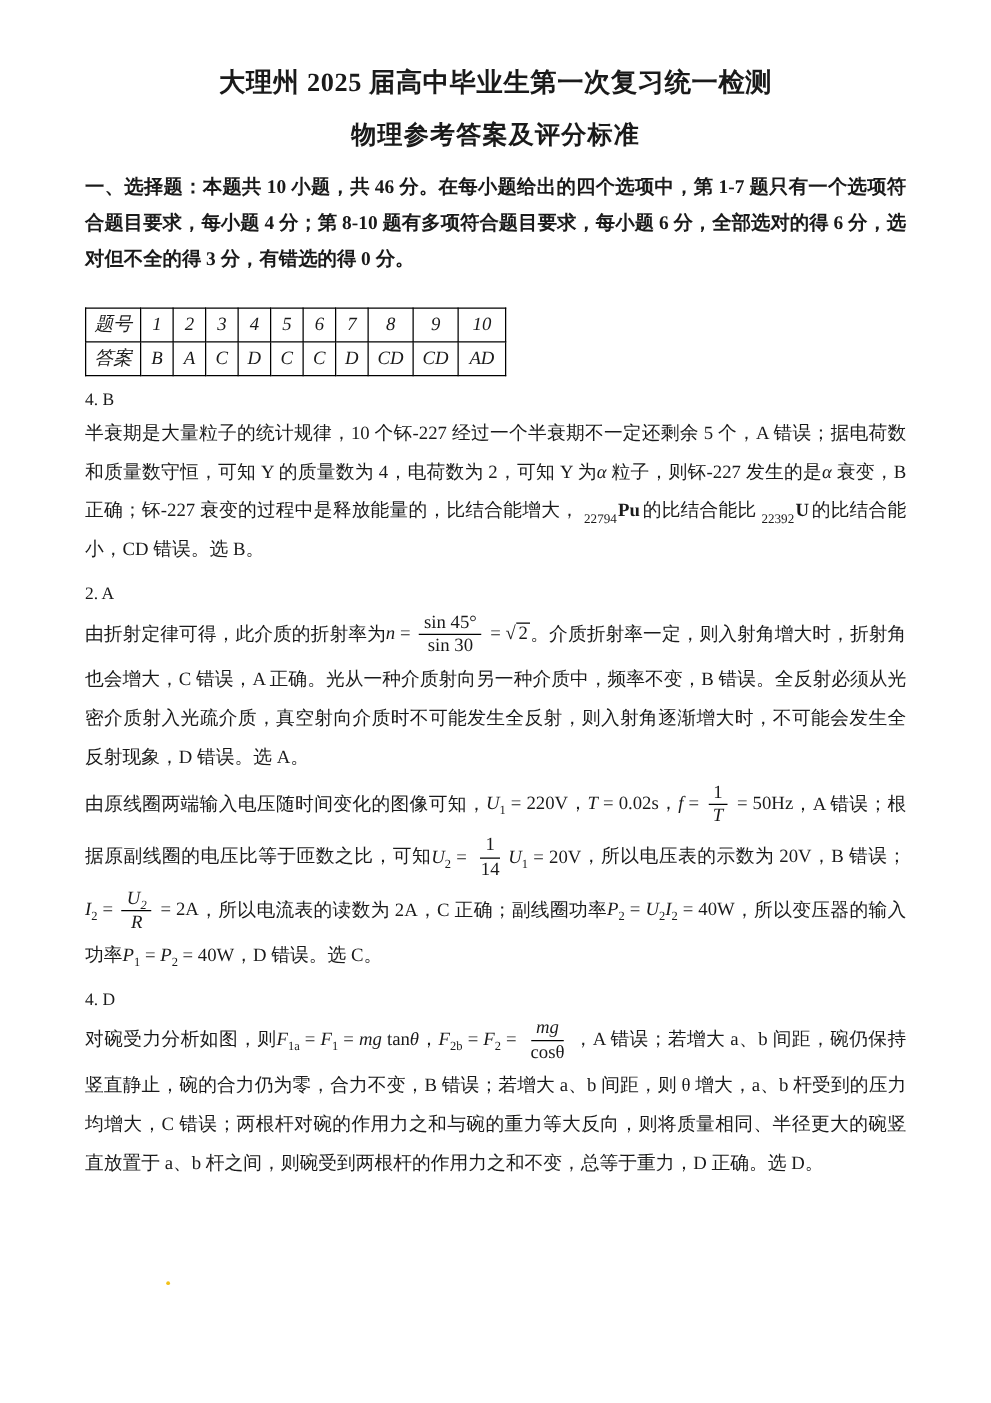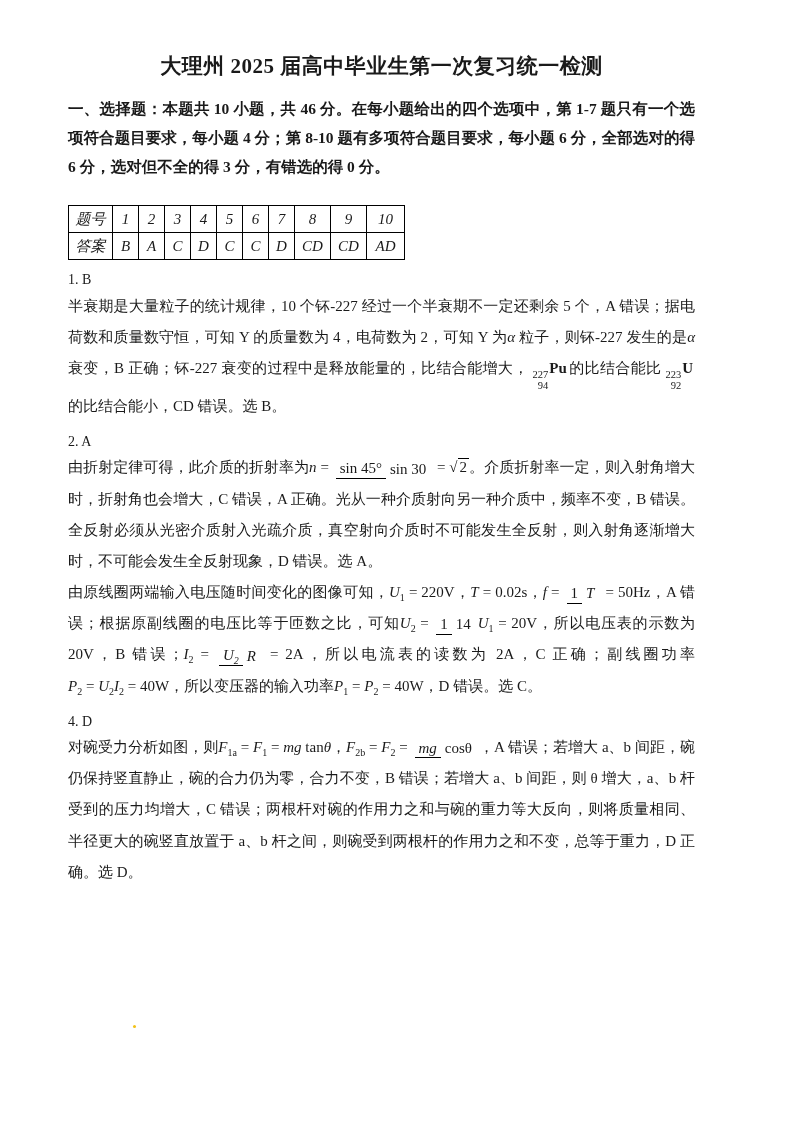--- a/index.html
+++ b/index.html
@@ -3,21 +3,21 @@
 <meta charset="utf-8">
 <style>
   html, body { margin:0; padding:0; background:#ffffff; }
   .page {
     position: relative;
     width: 793px;
     height: 1122px;
     margin: 0 auto;
     background: #ffffff;
     box-sizing: border-box;
-    padding: 52px 98px 0 68px;
+    padding: 52px 68px 0 68px;
     font-family: "Liberation Serif", "DejaVu Serif", serif;
     color: #1a1a1a;
     overflow: hidden;
     border-radius: 27px;
   }
   .doc-title {
     margin: 0 0 14px 0;
     text-align: center;
     font-size: 21px;
     font-weight: bold;
@@ -59,36 +59,36 @@
     margin: 0;
     font-size: 15px;
     line-height: 2.08;
     text-align: justify;
   }
   .v { font-style: italic; font-family: "Liberation Serif", "DejaVu Serif", serif; }
   sub { font-size: 10px; line-height: 0; }
   .math { white-space: nowrap; }
   .frac {
     display: inline-flex;
-    flex-direction: row;
+    flex-direction: column;
     align-items: center;
     vertical-align: middle;
     margin: 0 3px;
     line-height: 1.25;
     text-align: center;
     padding: 2px 0;
   }
   .frac .num { display: block; border-bottom: 1.4px solid #000; padding: 0 4px; }
   .frac .den { display: block; padding: 0 4px; }
   .sqrt { white-space: nowrap; }
   .sqrt .rad { font-style: normal; }
   .sqrt .arg { border-top: 1.5px solid #000; padding: 0 2px; }
   .nuclide {
     display: inline-flex;
-    flex-direction: column;
+    flex-direction: row;
     align-items: flex-end;
     vertical-align: -5px;
     font-size: 10.5px;
     line-height: 1.05;
     margin: 0 1px 0 4px;
     font-style: normal;
   }
   .nsym { font-weight: bold; margin-right: 2px; }
   .artifact-dot {
     position: absolute;
@@ -99,20 +99,21 @@
     border-radius: 50%;
     background: #f2c118;
   }
 </style>
 </head>
 <body>
 
 <div class="page">
 
   <h1 class="doc-title">大理州 2025 届高中毕业生第一次复习统一检测</h1>
+  <h2 class="doc-subtitle">物理参考答案及评分标准</h2>
 
   <p class="intro">一、选择题：本题共 10 小题，共 46 分。在每小题给出的四个选项中，第 1-7 题只有一个选项符合题目要求，每小题 4 分；第 8-10 题有多项符合题目要求，每小题 6 分，全部选对的得 6 分，选对但不全的得 3 分，有错选的得 0 分。</p>
 
   <table class="ans-table">
     <colgroup>
       <col style="width:44px">
         <col style="width:26px">
         <col style="width:26px">
         <col style="width:26px">
         <col style="width:26px">
@@ -146,21 +147,21 @@
         <td>C</td>
         <td>C</td>
         <td>D</td>
         <td>CD</td>
         <td>CD</td>
         <td>AD</td>
       </tr>
     </tbody>
   </table>
 
-  <p class="q-label">1. B</p>
+  <p class="q-label">4. B</p>
   <p class="q-body"><span>半衰期是大量粒子的统计规律，10 个钚-227 经过一个半衰期不一定还剩余 5 个，A 错误；据电荷数和质量数守恒，可知 Y 的质量数为 4，电荷数为 2，可知 Y 为</span><i class="v">α</i><span> 粒子，则钚-227 发生的是</span><i class="v">α</i><span> 衰变，B 正确；钚-227 衰变的过程中是释放能量的，比结合能增大，</span><span class="nuclide">
         <span>227</span>
         <span>94</span>
       </span><span class="nsym">Pu</span><span>的比结合能比</span><span class="nuclide">
         <span>223</span>
         <span>92</span>
       </span><span class="nsym">U</span><span>的比结合能小，CD 错误。选 B。</span></p>
 
   <p class="q-label">2. A</p>
   <p class="q-body"><span>由折射定律可得，此介质的折射率为</span><span class="math"><i class="v">n</i><span> = </span><span class="frac">

